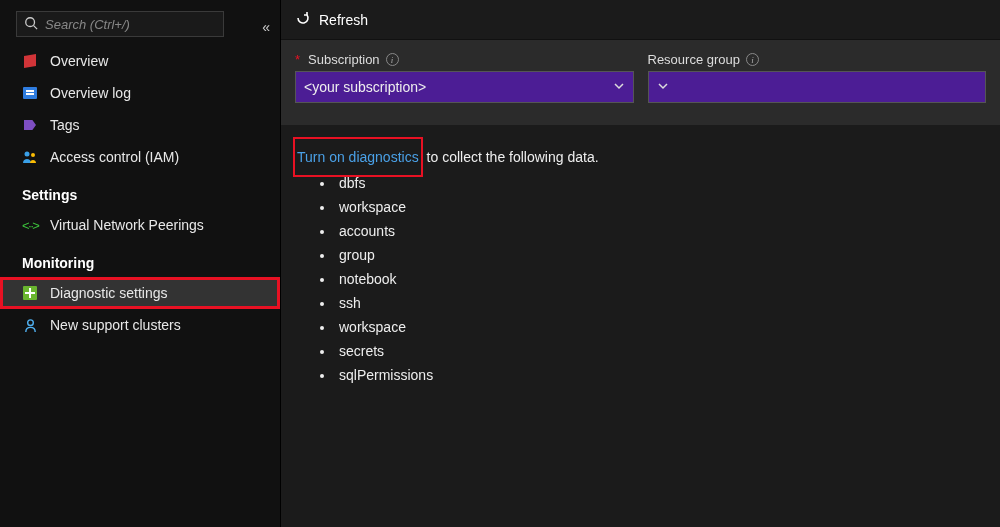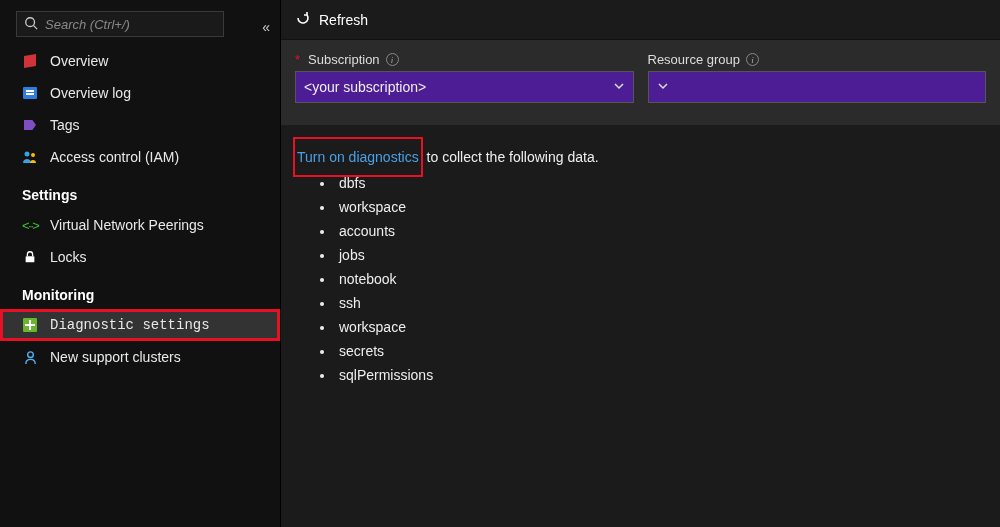--- a/index.html
+++ b/index.html
@@ -49,21 +49,21 @@
 }
 .nav-item {
   display: flex;
   align-items: flex-end;
   padding: 8px 16px 8px 22px;
   cursor: pointer;
   color: #e8e8e8;
   font-size: 14px;
   gap: 12px;
 }
-.nav-item.active { background: #333; font-family: Liberation Mono, monospace; }
+.nav-item.active { background: #333; }
 .nav-item .icon {
   width: 16px; height: 16px;
   display: flex;
   align-items: center;
   justify-content: center;
   flex-shrink: 0;
 }
 .section-header {
   padding: 14px 16px 6px 22px;
   color: #fff;
@@ -188,29 +188,20 @@
           </svg>
       </span>
       <span>Access control (IAM)</span>
     </div>
 
     <div class="section-header">Settings</div>
     <div class="nav-item">
       <span class="icon i-vnp">&lt;··&gt;</span>
       <span>Virtual Network Peerings</span>
     </div>
-    <div class="nav-item">
-      <span class="icon i-lock">
-        <svg viewBox="0 0 16 16" width="14" height="14" fill="#fff">
-            <rect x="3" y="7" width="10" height="7" rx="1"></rect>
-            <path d="M5 7V5a3 3 0 016 0v2" fill="none" stroke="#fff" stroke-width="1.5"></path>
-          </svg>
-      </span>
-      <span>Locks</span>
-    </div>
 
     <div class="section-header">Monitoring</div>
     <div class="nav-item active highlight-red">
       <span class="icon">
           <span class="i-diag"></span>
         </span>
       <span>Diagnostic settings</span>
     </div>
 
     <div class="nav-item">
@@ -267,21 +258,21 @@
     </div>
 
     <div class="content">
       <div>
         <span class="link-highlight">Turn on diagnostics</span><span> to collect the following data.</span>
       </div>
       <ul class="data-list">
         <li>dbfs</li>
         <li>workspace</li>
         <li>accounts</li>
-        <li>jobs</li>
+        <li>group</li>
         <li>notebook</li>
         <li>ssh</li>
         <li>workspace</li>
         <li>secrets</li>
         <li>sqlPermissions</li>
       </ul>
     </div>
   </div>
 </div>
 

